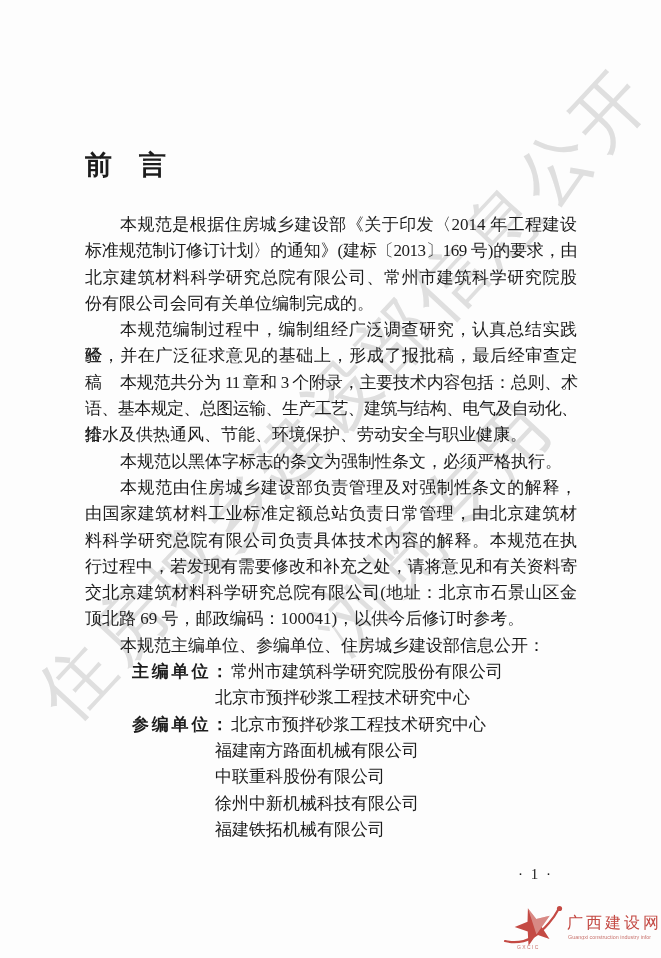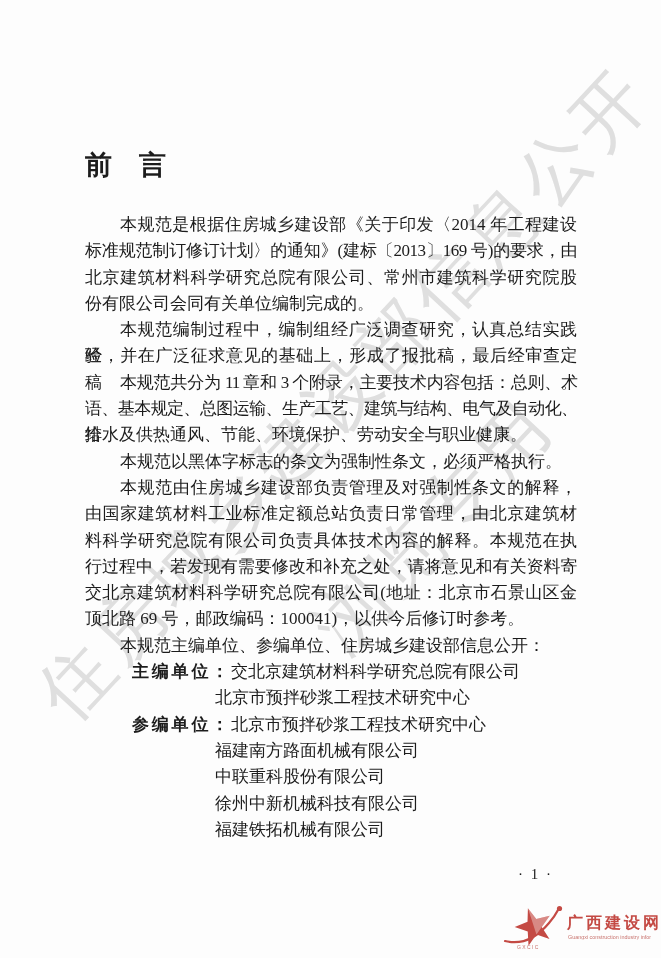--- a/index.html
+++ b/index.html
@@ -62,21 +62,21 @@
   }
   
   .logo{
     position:absolute;left:503px;top:901px;width:156px;height:52px;
     z-index:3;
   }
   .logo .star{position:absolute;left:0;top:0;width:62px;height:50px;}
   .logo .sitename{
     position:absolute;left:64px;top:12px;width:92px;
     font-family:"Liberation Sans","DejaVu Sans",sans-serif;
-    font-size:16px;font-weight:bold;letter-spacing:3px;
+    font-size:16px;font-weight:normal;letter-spacing:3px;
     color:#c44a44;white-space:nowrap;
   }
   .logo .tagline{
     position:absolute;left:65px;top:33px;width:92px;
     font-family:"Liberation Sans","DejaVu Sans",sans-serif;
     font-size:6px;transform:scale(0.9);transform-origin:left top;
     color:#c8736e;white-space:nowrap;overflow:hidden;
   }
 </style>
 </head>
@@ -102,21 +102,21 @@
     <div class="line ind">本规范以黑体字标志的条文为强制性条文，必须严格执行。</div>
     <div class="line ind j">本规范由住房城乡建设部负责管理及对强制性条文的解释，</div>
     <div class="line j">由国家建筑材料工业标准定额总站负责日常管理，由北京建筑材</div>
     <div class="line j">料科学研究总院有限公司负责具体技术内容的解释。本规范在执</div>
     <div class="line j tight">行过程中，若发现有需要修改和补充之处，请将意见和有关资料寄</div>
     <div class="line j">交北京建筑材料科学研究总院有限公司(地址：北京市石景山区金</div>
     <div class="line">顶北路 69 号，邮政编码：100041)，以供今后修订时参考。</div>
     <div class="line ind">本规范主编单位、参编单位、住房城乡建设部信息公开：</div>
 
     <div class="line unit">
-      <span class="ulabel">主编单位：</span><span>交北京建筑材料科学研究总院有限公司</span>
+      <span class="ulabel">主编单位：</span><span>常州市建筑科学研究院股份有限公司</span>
     </div>
     <div class="line unit cont">
       <span>北京市预拌砂浆工程技术研究中心</span>
     </div>
 
     <div class="line unit">
       <span class="ulabel">参编单位：</span><span>北京市预拌砂浆工程技术研究中心</span>
     </div>
     <div class="line unit cont">
       <span>福建南方路面机械有限公司</span>

